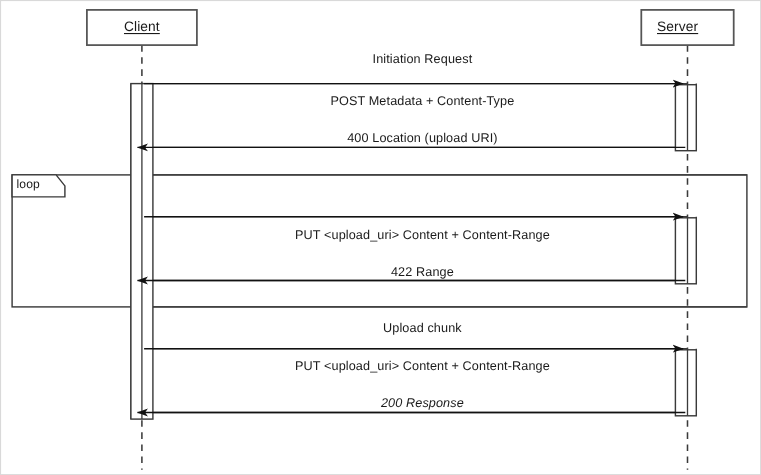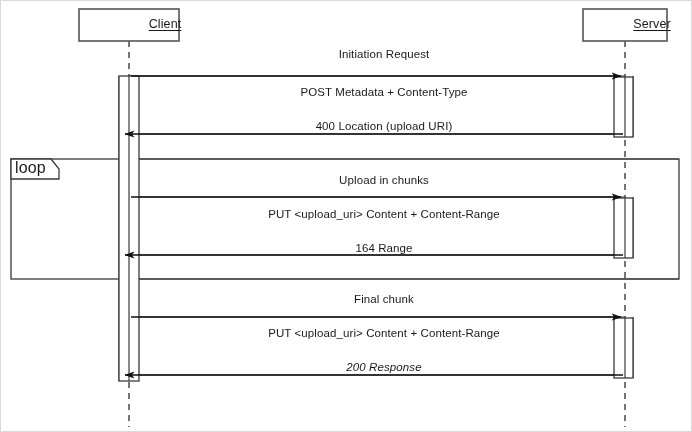--- a/index.html
+++ b/index.html
@@ -35,27 +35,26 @@
     white-space: nowrap;
     text-align: center;
     line-height: 14px;
     letter-spacing: 0.1px;
   }
   .actor-label {
     font-size: 12.5px;
     color: #1a1a1a;
     text-decoration: underline;
     text-underline-offset: 2px;
-    padding-left: 36px;
   }
   .msg-label {
     transform: translateX(-50%);
   }
   .frag-label {
-    font-size: 16px;
+    font-size: 11px;
     color: #1a1a1a;
     left: 14px;
     top: 160px;
   }
 </style>
 </head>
 <body>
 
 <div id="canvas">
 
@@ -126,21 +125,20 @@
 
   <div class="lbl actor-label" style="left:78px; top:16px; width:100px;">Client</div>
   <div class="lbl actor-label" style="left:582px; top:16px; width:66px;">Server</div>
 
   <div class="lbl frag-label">loop</div>
 
   <div class="lbl msg-label" style="left:383px; top:46px;">Initiation Request</div>
   <div class="lbl msg-label" style="left:383px; top:84px;">POST Metadata + Content-Type</div>
   <div class="lbl msg-label" style="left:383px; top:118px;">400 Location (upload URI)</div>
 
-  <div class="lbl msg-label" style="left:383px; top:172px;">Upload in chunks</div>
   <div class="lbl msg-label" style="left:383px; top:206px;">PUT &lt;upload_uri&gt; Content + Content-Range</div>
-  <div class="lbl msg-label" style="left:383px; top:240px;">164 Range</div>
+  <div class="lbl msg-label" style="left:383px; top:240px;">422 Range</div>
 
-  <div class="lbl msg-label" style="left:383px; top:291px;">Final chunk</div>
+  <div class="lbl msg-label" style="left:383px; top:291px;">Upload chunk</div>
   <div class="lbl msg-label" style="left:383px; top:325px;">PUT &lt;upload_uri&gt; Content + Content-Range</div>
   <div class="lbl msg-label" style="left:383px; top:359px;font-style:italic;">200 Response</div>
 
 </div>
 
 </body></html>

